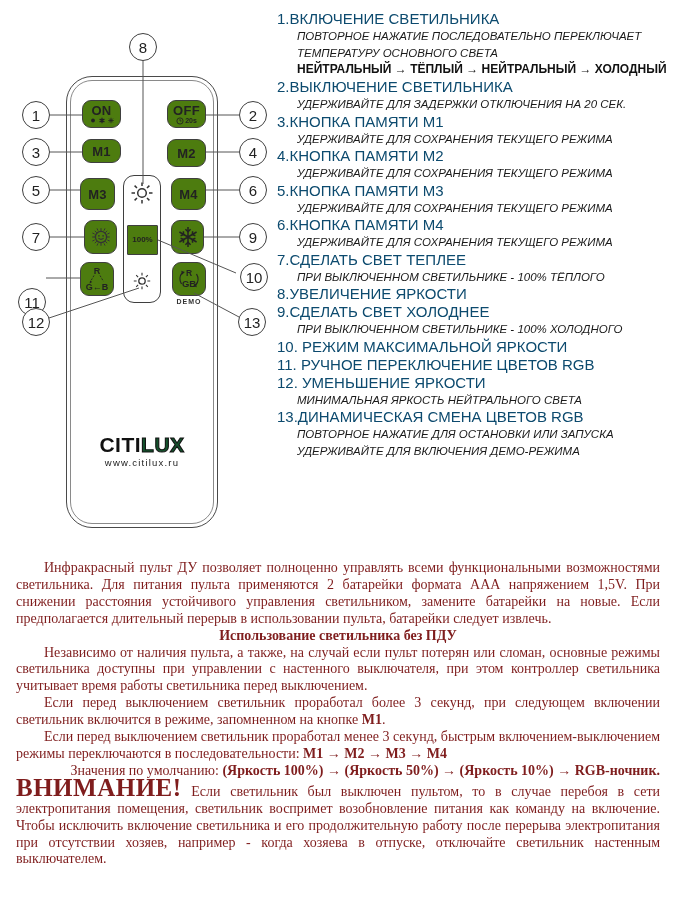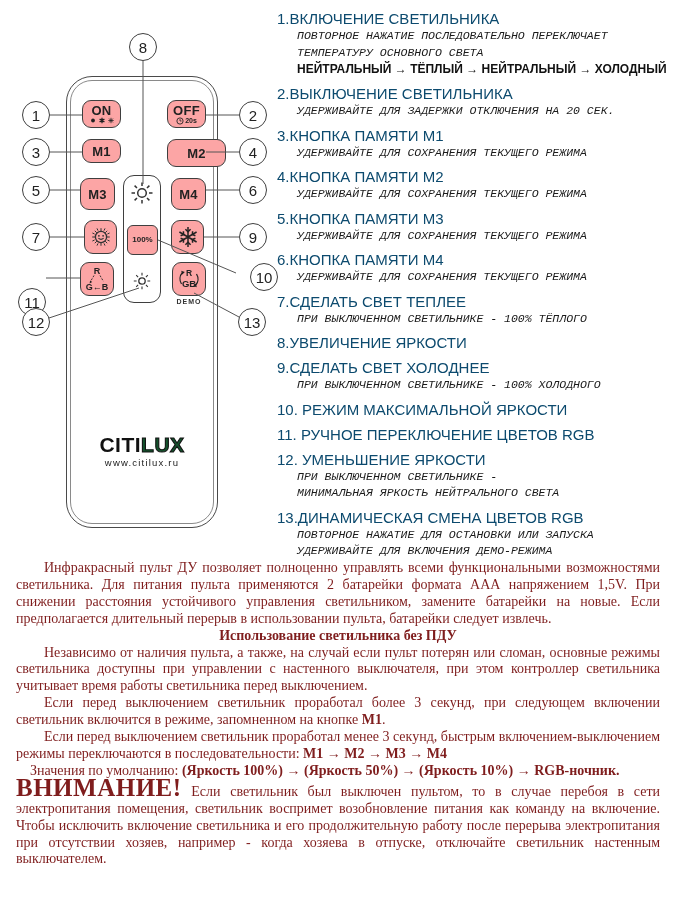--- a/index.html
+++ b/index.html
@@ -6,56 +6,56 @@
   html,body { margin:0; padding:0; width:675px; height:900px; background:#fff; color:#111;
     font-family:"Liberation Sans", sans-serif; }
   .page { position:relative; width:675px; height:900px; overflow:hidden; background:#fff; }
 
   
   .diagram { position:absolute; left:0; top:28px; width:272px; height:532px; }
   .remote-body { position:absolute; left:66px; top:48px; width:152px; height:452px;
     border:1.5px solid #4a4a4a; border-radius:26px; background:#fff; }
   .remote-inner { position:absolute; left:3px; top:3px; right:3px; bottom:3px;
     border:1px solid #8a8a8a; border-radius:22px; }
-  .btn { position:absolute; border:1.7px solid #3f3f3f; border-radius:9px; background:#fca5a5;
+  .btn { position:absolute; border:1.7px solid #3f3f3f; border-radius:9px; background:#4d7c0f;
     display:flex; flex-direction:column; align-items:center; justify-content:center;
     font-weight:bold; color:#222; line-height:1; z-index:3; }
   .btn .lbl { font-size:13px; letter-spacing:.3px; }
   .strip { position:absolute; left:123px; top:147px; width:38px; height:128px;
     border:1.7px solid #3f3f3f; border-radius:11px; background:#fff; z-index:2; }
   .pct { font-size:8px; }
   .demo { position:absolute; left:168px; top:270px; width:42px; text-align:center;
     font-size:7px; font-weight:bold; letter-spacing:1px; color:#333; z-index:3; }
   .icon-abs { position:absolute; z-index:3; }
   .lines { position:absolute; left:0; top:0; width:272px; height:532px; z-index:4; pointer-events:none; }
   .callout { position:absolute; width:28px; height:28px; border:1.5px solid #3f3f3f; border-radius:50%;
     background:#fff; display:flex; align-items:center; justify-content:center;
     font-size:15px; color:#222; z-index:5; }
   .brand { position:absolute; left:66px; top:405px; width:152px; text-align:center; z-index:3; }
   .brand .wordmark { font-size:21px; font-weight:bold; letter-spacing:.5px; color:#111; }
   .brand .lux { color:#14532d; -webkit-text-stroke:1.1px #111; }
   .brand .url { font-size:9.5px; letter-spacing:1.2px; color:#222; margin-top:0px; }
 
   
   .instructions { position:absolute; left:277px; top:10px; width:394px; }
-  .ins-item { margin-top:7px; }
+  .ins-item { margin-top:0; }
   .ins-item:first-child { margin-top:0; }
   .ins-head { font-size:15px; font-weight:normal; line-height:18px; color:#0c4a6e; }
   .ins-note { font-size:11.5px; font-style:italic; font-weight:500; line-height:16.5px;
-    padding-left:20px; color:#1a1a1a;font-family:Liberation Mono, monospace; }
+    padding-left:20px; color:#1a1a1a; }
   .ins-note-bold { font-size:12px; font-weight:bold; line-height:17px; padding-left:20px; color:#111; }
 
   
   .bodytext { position:absolute; left:0; top:560px; width:675px; padding:0 15px 0 16px;
     font-family:"Liberation Serif", serif; font-size:14px; line-height:16.9px;
     text-align:justify; color:#7f1d1d; }
   .para { text-indent:28px; }
   .para .b { font-weight:bold; }
   .section-heading { text-align:center; font-weight:bold; text-indent:0; }
-  .defaults-line { text-indent:14px; text-align:left; }
+  .defaults-line { text-indent:14px; text-align:right; }
   .attention-para { text-indent:0; margin-top:4px; }
   .attn { font-size:25px; font-weight:bold; letter-spacing:.5px; line-height:0; }
 </style>
 </head>
 <body>
 
 <div class="page">
 
   <div class="diagram">
 
@@ -83,38 +83,38 @@
           <circle cx="5" cy="5" r="3.9" fill="none" stroke="#222" stroke-width="1.1"></circle>
           <path d="M5,5 V2.6 M5,5 H6.9" stroke="#222" stroke-width="1"></path>
         </svg>
         <span style="font-size:7px; font-weight:bold;">20s</span>
       </span>
     </div>
 
     <div class="btn" style="left:82px; top:111px; width:39px; height:24px;">
       <span class="lbl">M1</span>
     </div>
-    <div class="btn" style="left:167px; top:111px; width:59px; height:28px;">
+    <div class="btn" style="left:167px; top:111px; width:39px; height:28px;">
       <span class="lbl">M2</span>
     </div>
     <div class="btn" style="left:80px; top:150px; width:35px; height:32px;">
       <span class="lbl">M3</span>
     </div>
     <div class="btn" style="left:171px; top:150px; width:35px; height:32px;">
       <span class="lbl">M4</span>
     </div>
 
     <div class="strip"></div>
     <svg class="icon-abs" style="left:130px; top:153px;" width="24" height="24" viewBox="0 0 24 24">
       <circle cx="12" cy="12" r="4.3" fill="none" stroke="#333" stroke-width="1.5"></circle>
       <g stroke="#333" stroke-width="1.5">
         <path d="M12,1.5 V5 M12,19 V22.5 M1.5,12 H5 M19,12 H22.5 M4.6,4.6 L7,7 M17,17 L19.4,19.4 M4.6,19.4 L7,17 M17,7 L19.4,4.6"></path>
       </g>
     </svg>
-    <div class="btn" style="left:127px; top:197px; width:31px; height:30px; border-width:1.5px; border-radius:6px;">
+    <div class="btn" style="left:127px; top:197px; width:31px; height:30px; border-width:1.5px; border-radius:1px;">
       <span class="pct">100%</span>
     </div>
     <svg class="icon-abs" style="left:132px; top:243px;" width="20" height="20" viewBox="0 0 20 20">
       <circle cx="10" cy="10" r="3.2" fill="none" stroke="#333" stroke-width="1.3"></circle>
       <g stroke="#333" stroke-width="1.1">
         <path d="M10,1.8 V4.6 M10,15.4 V18.2 M1.8,10 H4.6 M15.4,10 H18.2 M4.2,4.2 L6.1,6.1 M13.9,13.9 L15.8,15.8 M4.2,15.8 L6.1,13.9 M13.9,6.1 L15.8,4.2"></path>
       </g>
     </svg>
 
     <div class="btn" style="left:84px; top:192px; width:33px; height:34px;">
@@ -190,21 +190,21 @@
     <div id="callouts">
         <div class="callout" style="left: 22px; top: 73px;">1</div>
         <div class="callout" style="left: 239px; top: 73px;">2</div>
         <div class="callout" style="left: 22px; top: 110px;">3</div>
         <div class="callout" style="left: 239px; top: 110px;">4</div>
         <div class="callout" style="left: 22px; top: 148px;">5</div>
         <div class="callout" style="left: 239px; top: 148px;">6</div>
         <div class="callout" style="left: 22px; top: 195px;">7</div>
         <div class="callout" style="left: 129px; top: 5px;">8</div>
         <div class="callout" style="left: 239px; top: 195px;">9</div>
-        <div class="callout" style="left: 250px; top: 235px;">10</div>
+        <div class="callout" style="left: 240px; top: 235px;">10</div>
         <div class="callout" style="left: 18px; top: 236px; margin-top: 24px;">11</div>
         <div class="callout" style="left: 22px; top: 280px;">12</div>
         <div class="callout" style="left: 238px; top: 280px;">13</div>
       </div>
   </div>
 
   <div class="instructions" id="instructions">
       <div class="ins-item">
         <div class="ins-head">1.ВКЛЮЧЕНИЕ СВЕТИЛЬНИКА</div>
         <div class="ins-note">ПОВТОРНОЕ НАЖАТИЕ ПОСЛЕДОВАТЕЛЬНО ПЕРЕКЛЮЧАЕТ</div>
@@ -243,21 +243,20 @@
         <div class="ins-note">ПРИ ВЫКЛЮЧЕННОМ СВЕТИЛЬНИКЕ -  100% ХОЛОДНОГО</div>
       </div>
       <div class="ins-item">
         <div class="ins-head">10. РЕЖИМ МАКСИМАЛЬНОЙ ЯРКОСТИ</div>
       </div>
       <div class="ins-item">
         <div class="ins-head">11. РУЧНОЕ ПЕРЕКЛЮЧЕНИЕ ЦВЕТОВ RGB</div>
       </div>
       <div class="ins-item">
         <div class="ins-head">12. УМЕНЬШЕНИЕ ЯРКОСТИ</div>
-        <div class="ins-note">ПРИ ВЫКЛЮЧЕННОМ СВЕТИЛЬНИКЕ -</div>
         <div class="ins-note">МИНИМАЛЬНАЯ ЯРКОСТЬ НЕЙТРАЛЬНОГО СВЕТА</div>
       </div>
       <div class="ins-item">
         <div class="ins-head">13.ДИНАМИЧЕСКАЯ СМЕНА ЦВЕТОВ RGB</div>
         <div class="ins-note">ПОВТОРНОЕ НАЖАТИЕ ДЛЯ ОСТАНОВКИ ИЛИ ЗАПУСКА</div>
         <div class="ins-note">УДЕРЖИВАЙТЕ ДЛЯ ВКЛЮЧЕНИЯ ДЕМО-РЕЖИМА</div>
       </div>
     </div>
 
   <div class="bodytext" id="bodytext">

